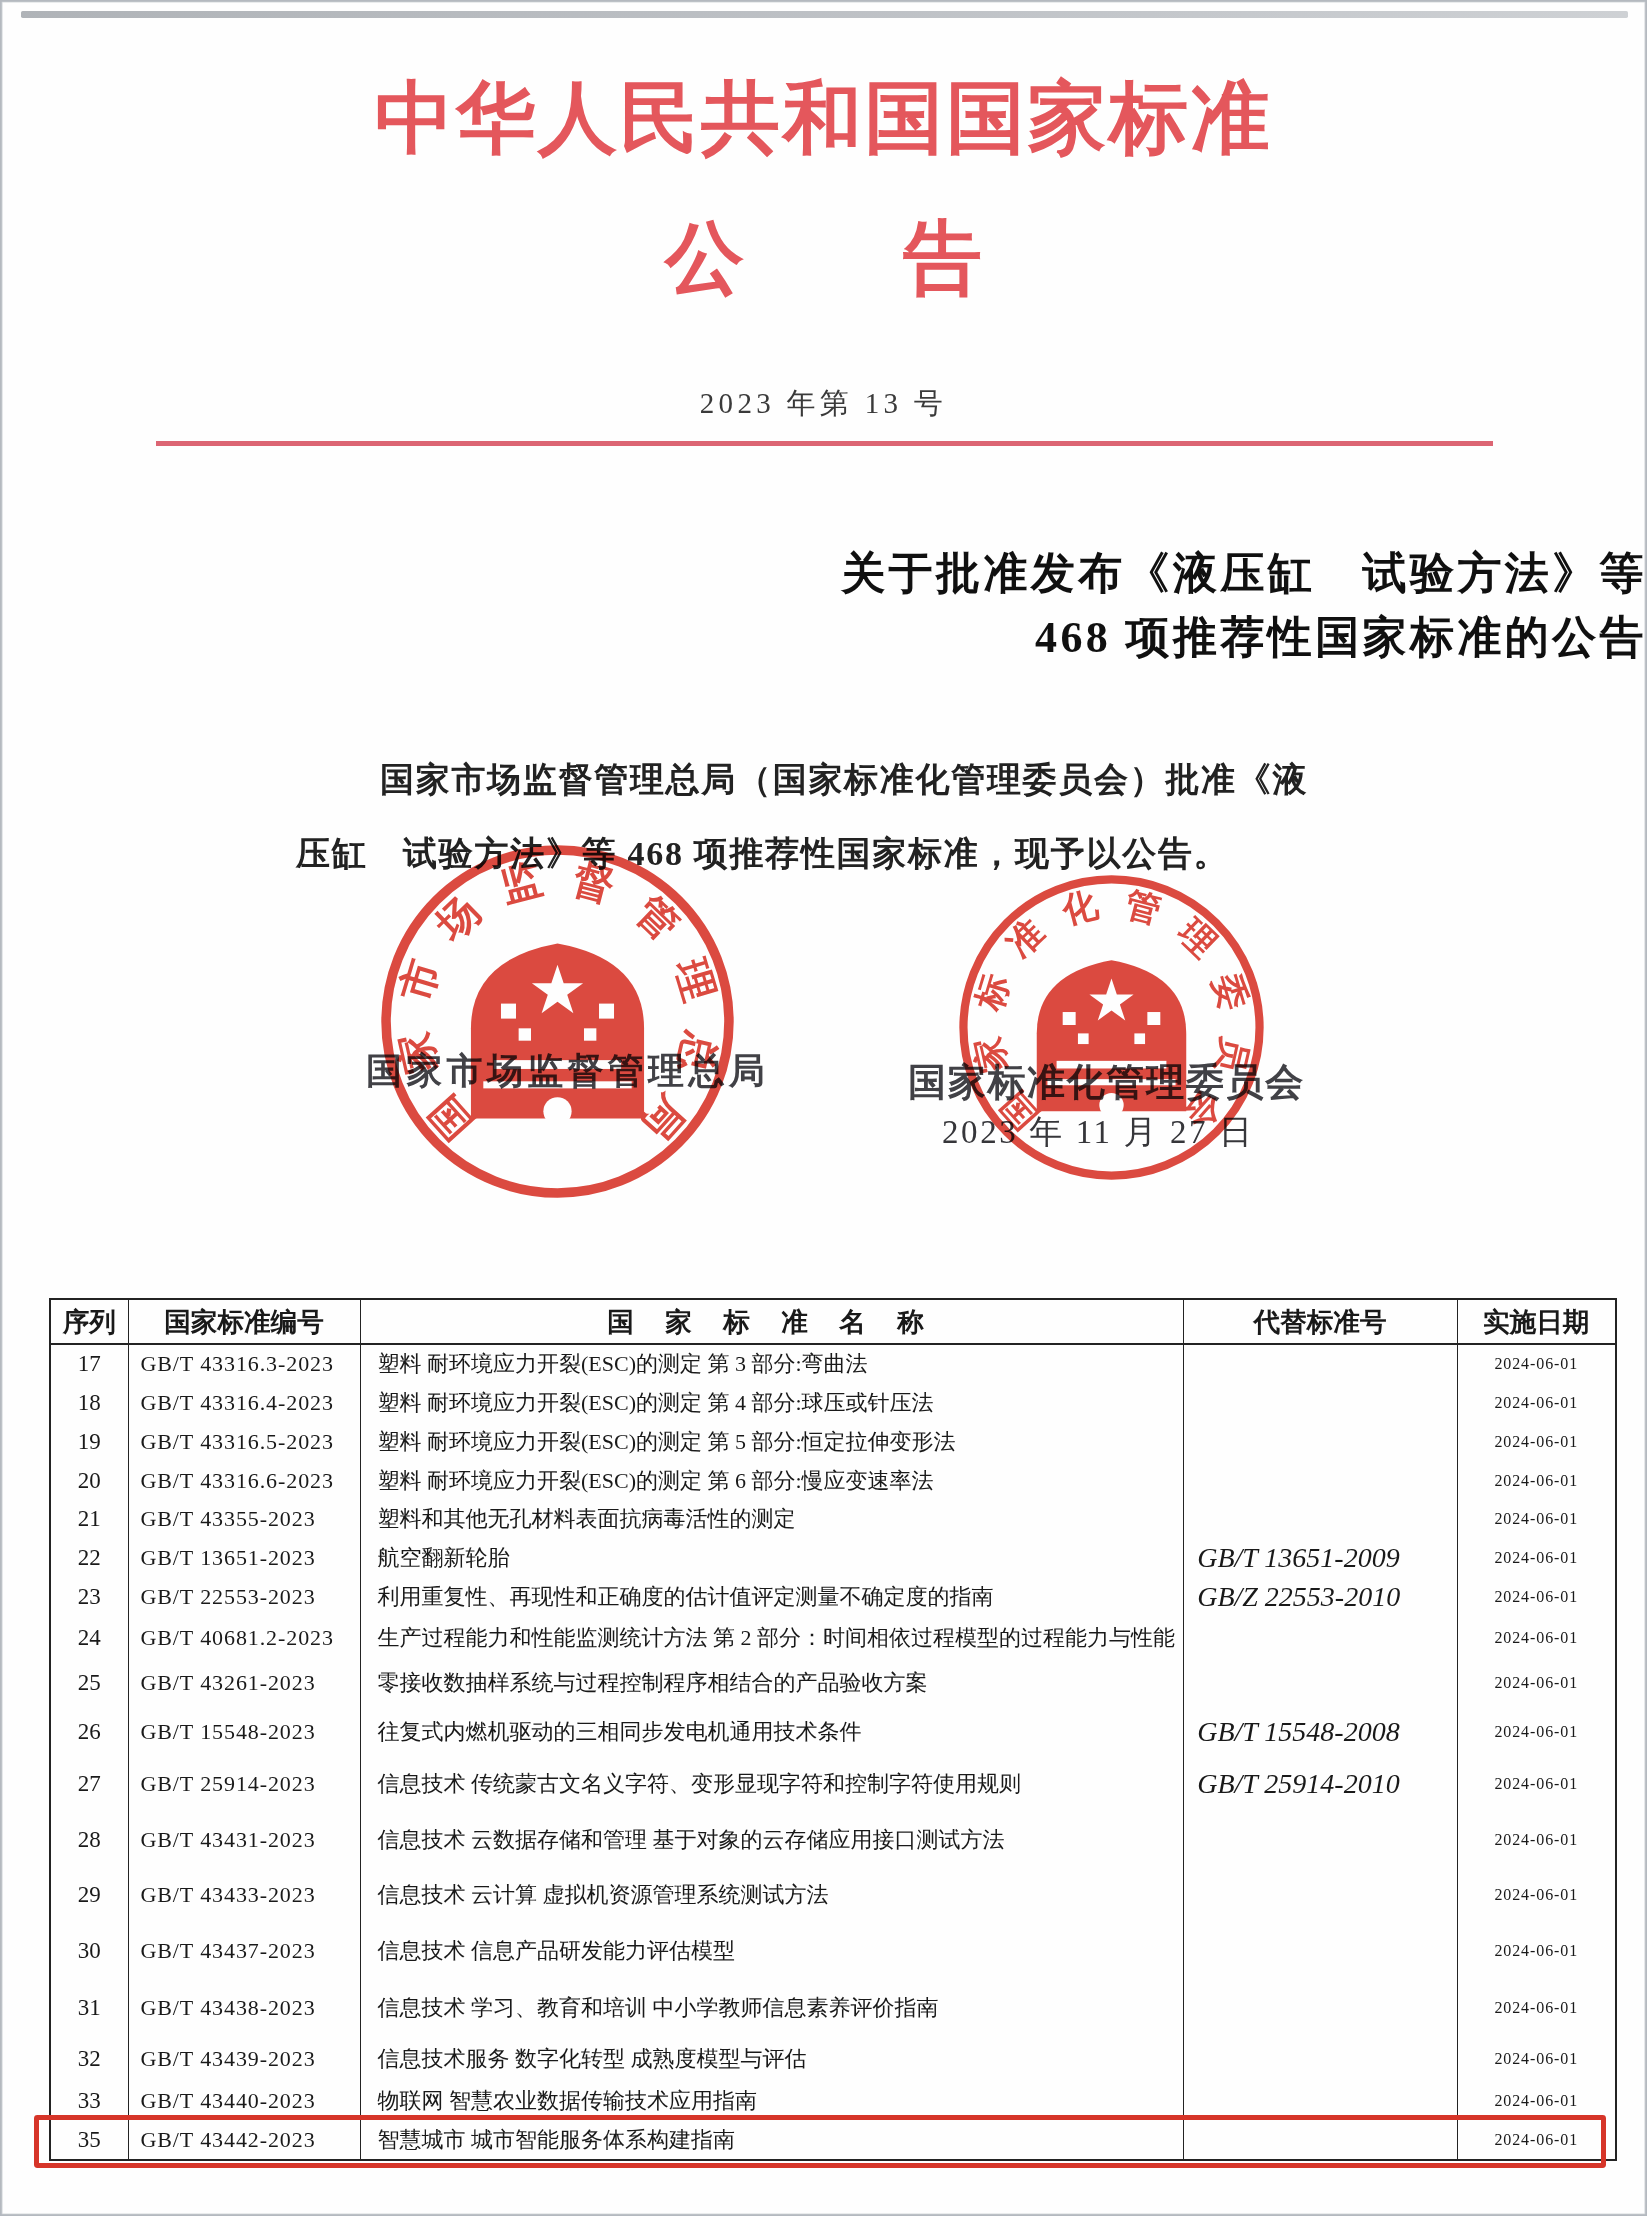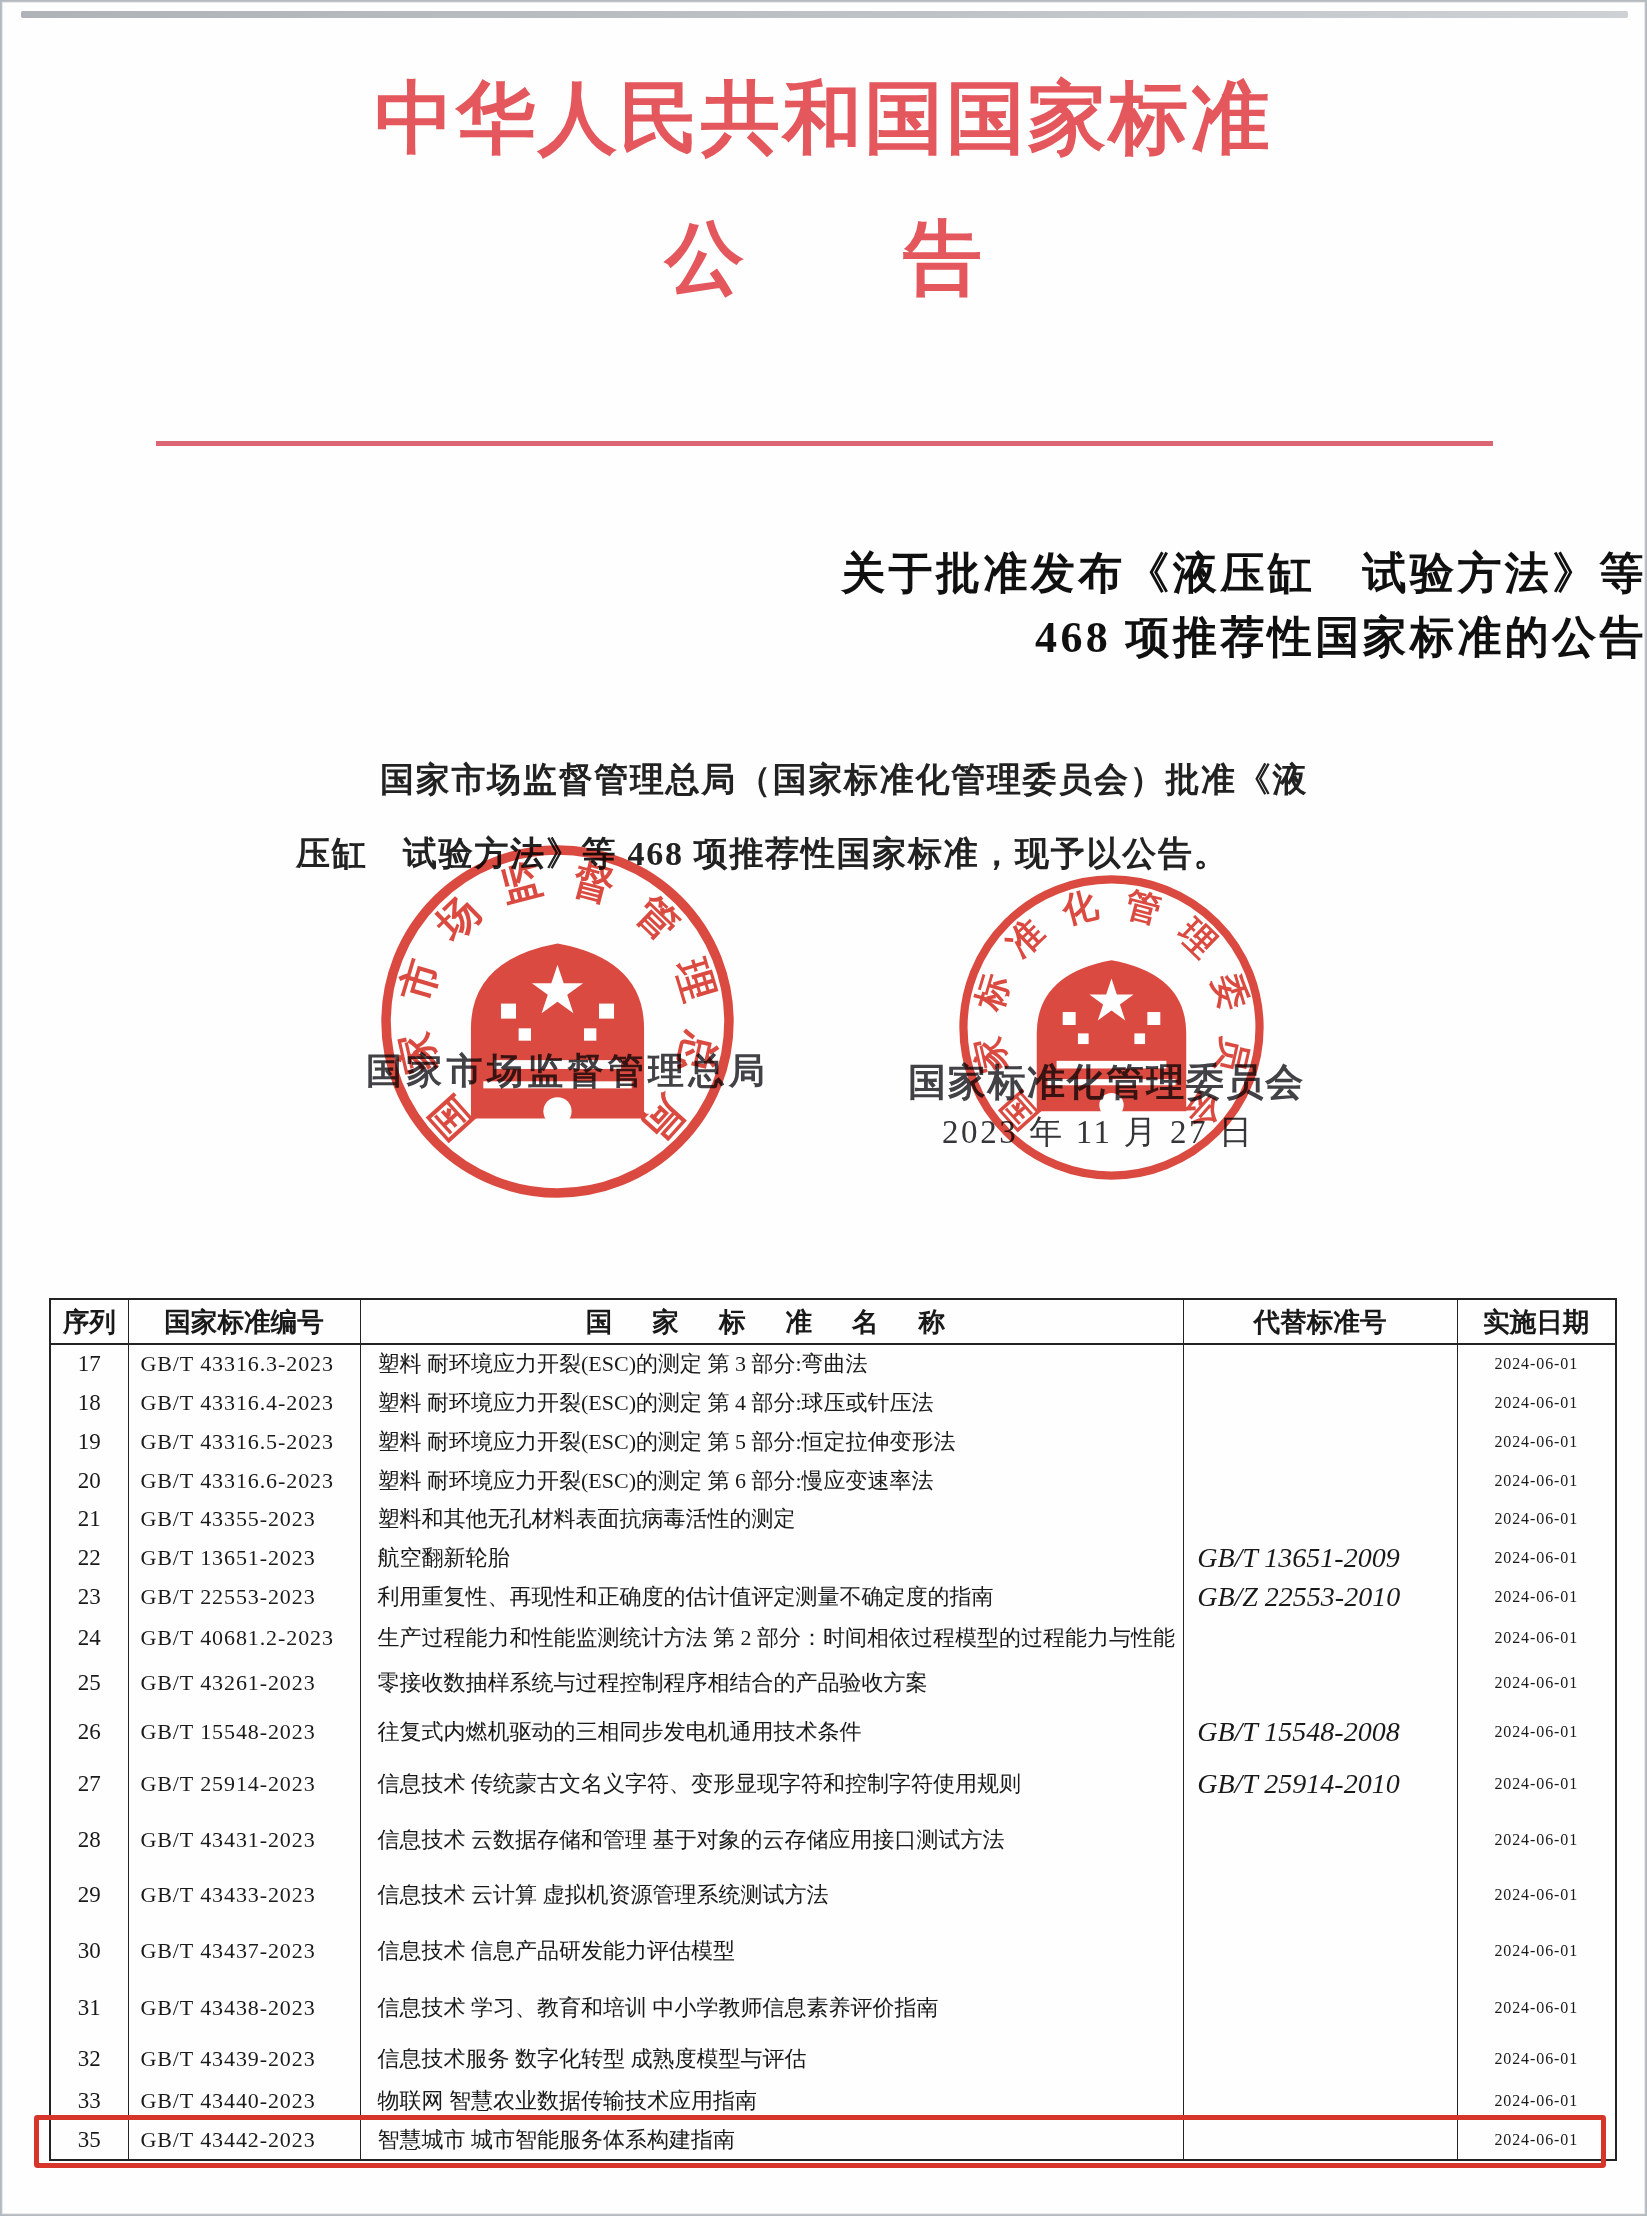--- a/index.html
+++ b/index.html
@@ -33,21 +33,21 @@
   .seal-right{left:947px;top:863px;width:329px;height:329px;}
   .seal .ring{fill:none;stroke:#d93a2f;stroke-width:11;}
   .seal .arc-chars text{fill:#d93a2f;font-family:"Liberation Serif",serif;font-weight:bold;font-size:47px;text-anchor:middle;}
   .seal .ink{fill:#d93a2f;}
   .seal .paper{fill:#fff;}
 
   .tbl-wrap{position:absolute;left:49px;top:1298px;}
   table.std{border-collapse:collapse;table-layout:fixed;width:1565px;background:transparent;
     font-family:"Liberation Serif",serif;color:#191919;border:2.6px solid #232323;}
   table.std th{border:1.7px solid #232323;border-bottom:2.6px solid #232323;height:43px;
-    font-family:Liberation Mono, monospace;font-weight:bold;font-size:26.6px;text-align:center;padding:0;}
+    font-family:Liberation Sans, sans-serif;font-weight:bold;font-size:26.6px;text-align:center;padding:0;}
   table.std th.h-name{letter-spacing:12px;}
   table.std td{border-left:1.7px solid #232323;border-right:1.7px solid #232323;border-top:0;border-bottom:0;
     padding:0;vertical-align:middle;}
   td.cell-seq{text-align:center;font-size:23px;}
   td.cell-code{font-size:22px;padding-left:12px !important;letter-spacing:0.9px;white-space:nowrap;overflow:hidden;}
   td.cell-name{font-size:22px;padding-left:17px !important;white-space:nowrap;overflow:hidden;}
   td.cell-replaces{font-size:28px;padding-left:13.7px !important;white-space:nowrap;overflow:hidden;font-style:italic;}
   td.cell-date{text-align:center;font-size:16px;letter-spacing:0.9px;}
 
   .highlight-box{position:absolute;left:34px;width:1572px;box-sizing:border-box;
@@ -59,20 +59,21 @@
 <div class="page">
   <div class="top-shade"></div>
 
   <div class="masthead">中华人民共和国国家标准</div>
 
   <div class="gongao">
     <span>公</span>
     <span>告</span>
   </div>
 
+  <div class="issue-no">2023 年第 13 号</div>
 
   <div class="red-rule"></div>
 
   <div class="notice-title">
     <div>关于批准发布《液压缸　试验方法》等</div>
     <div>468 项推荐性国家标准的公告</div>
   </div>
 
   <div class="body-par">
     <div class="indent">国家市场监督管理总局（国家标准化管理委员会）批准《液</div>

